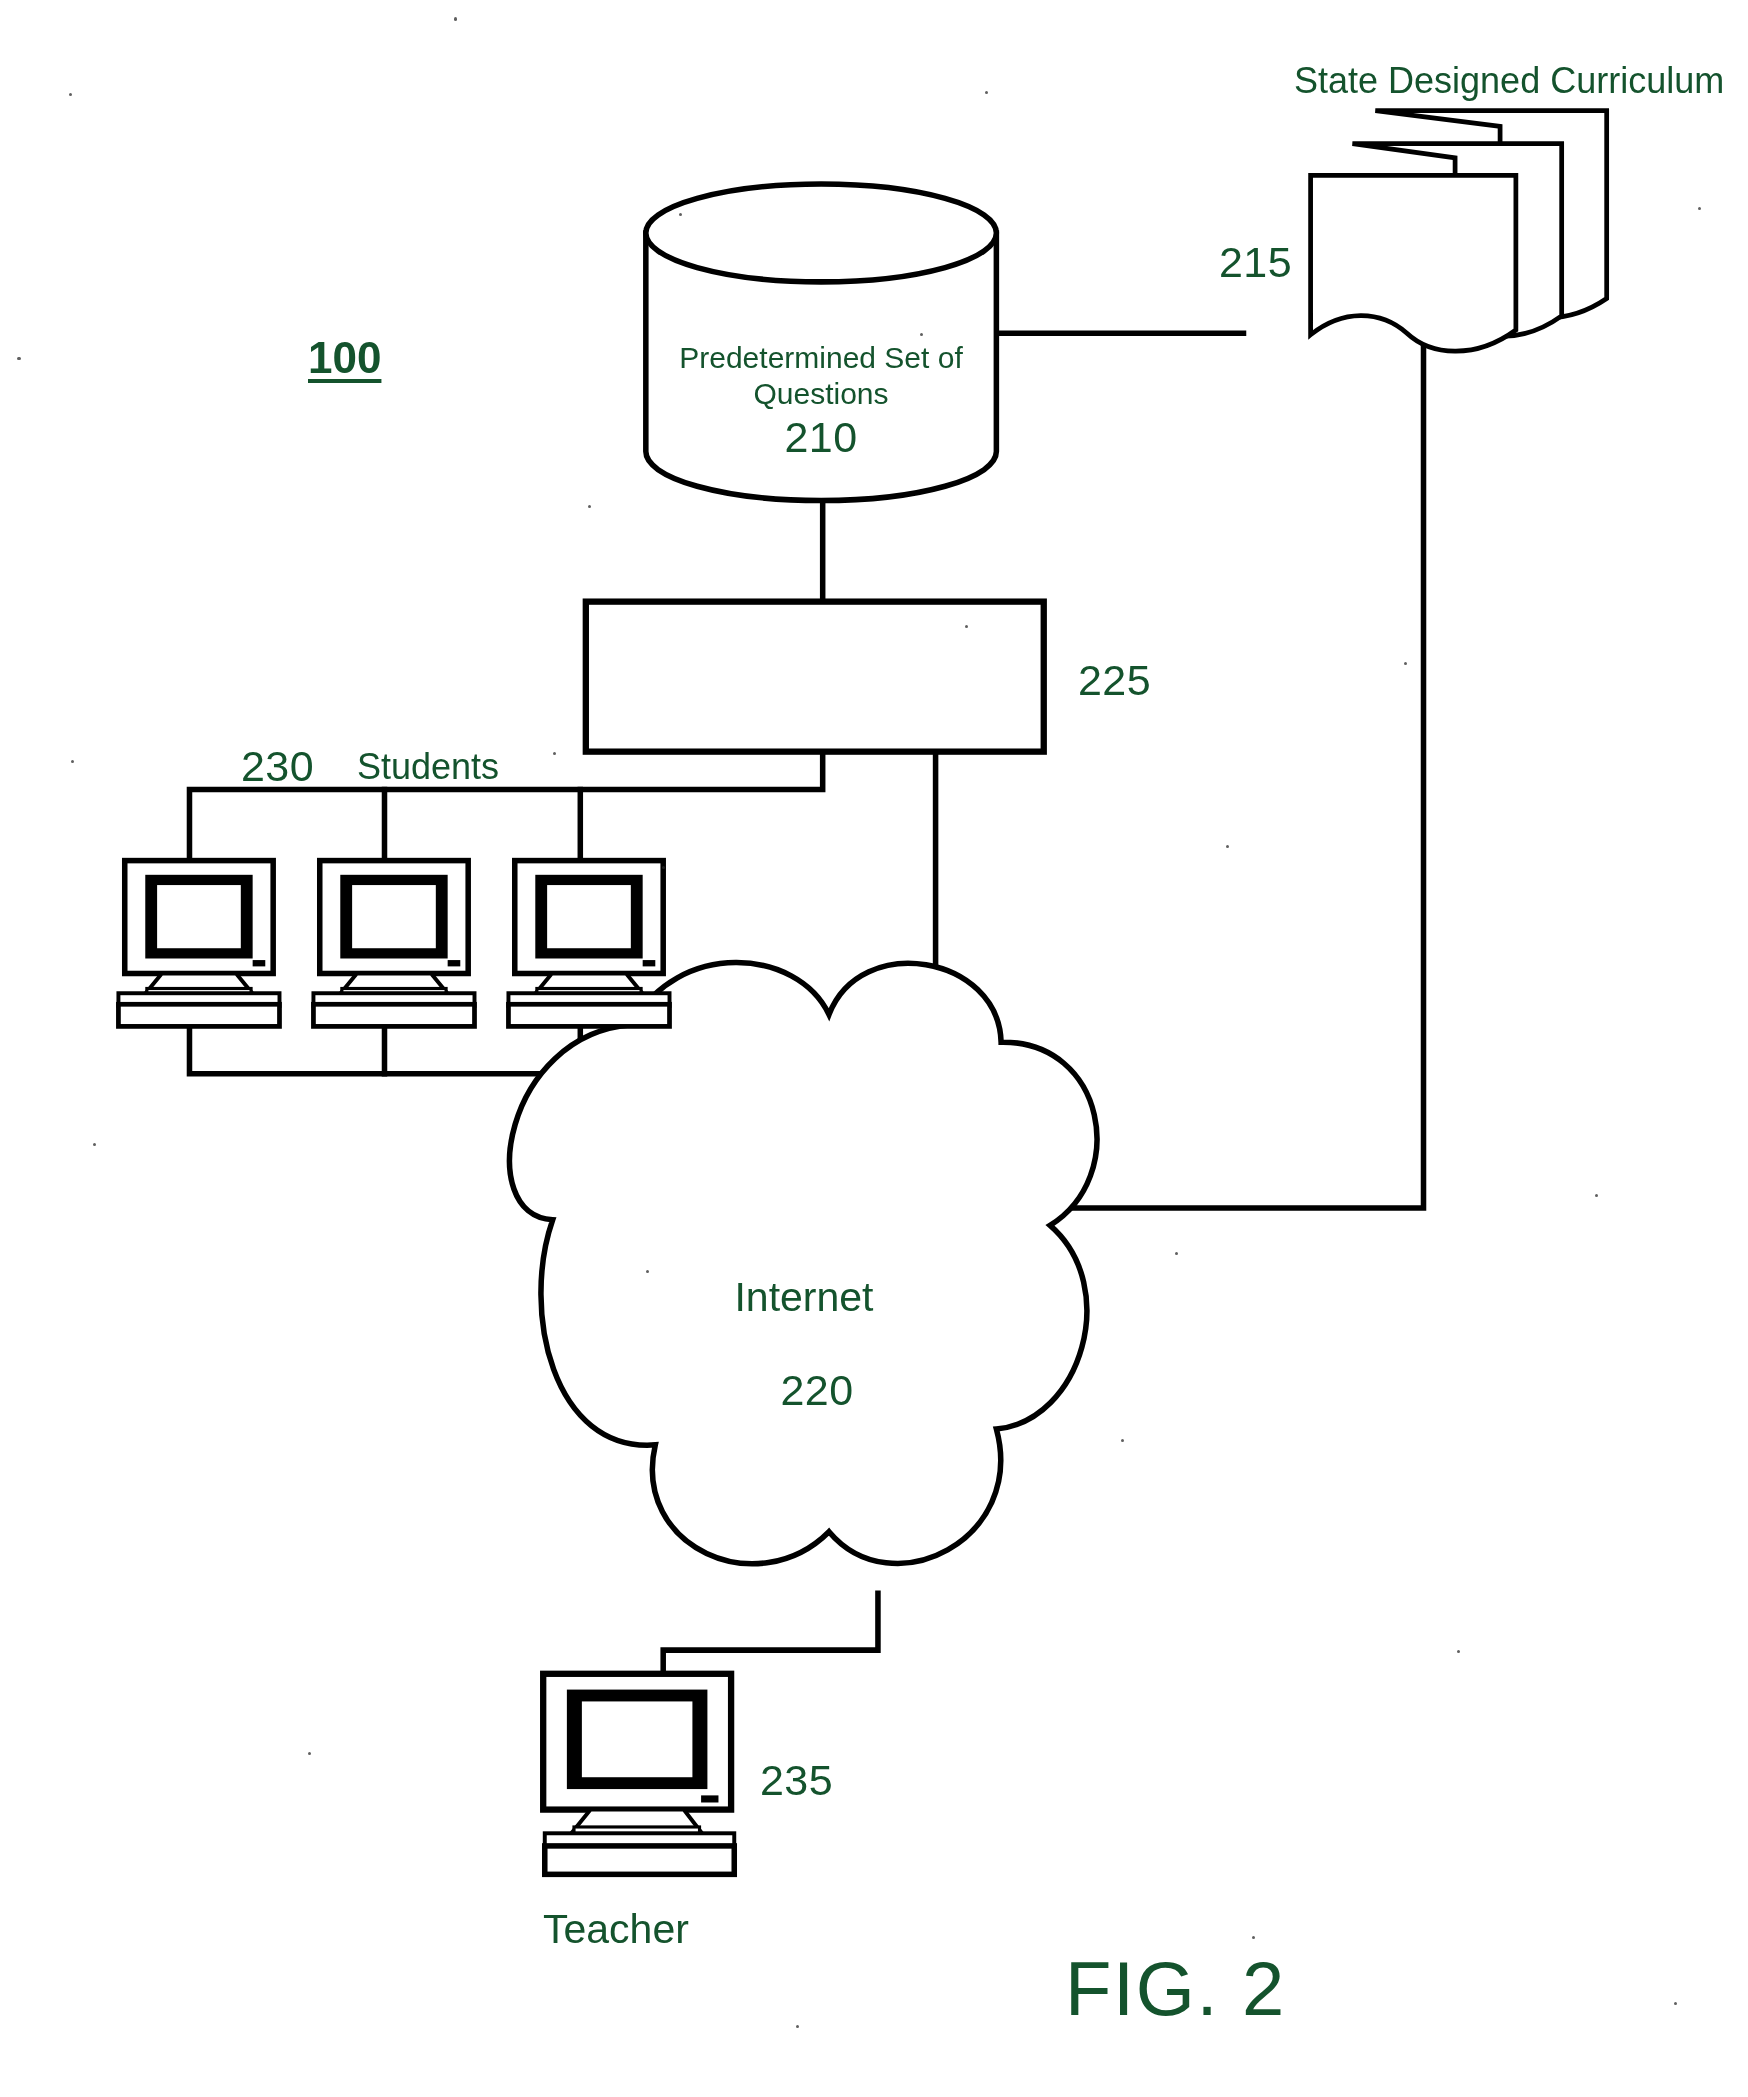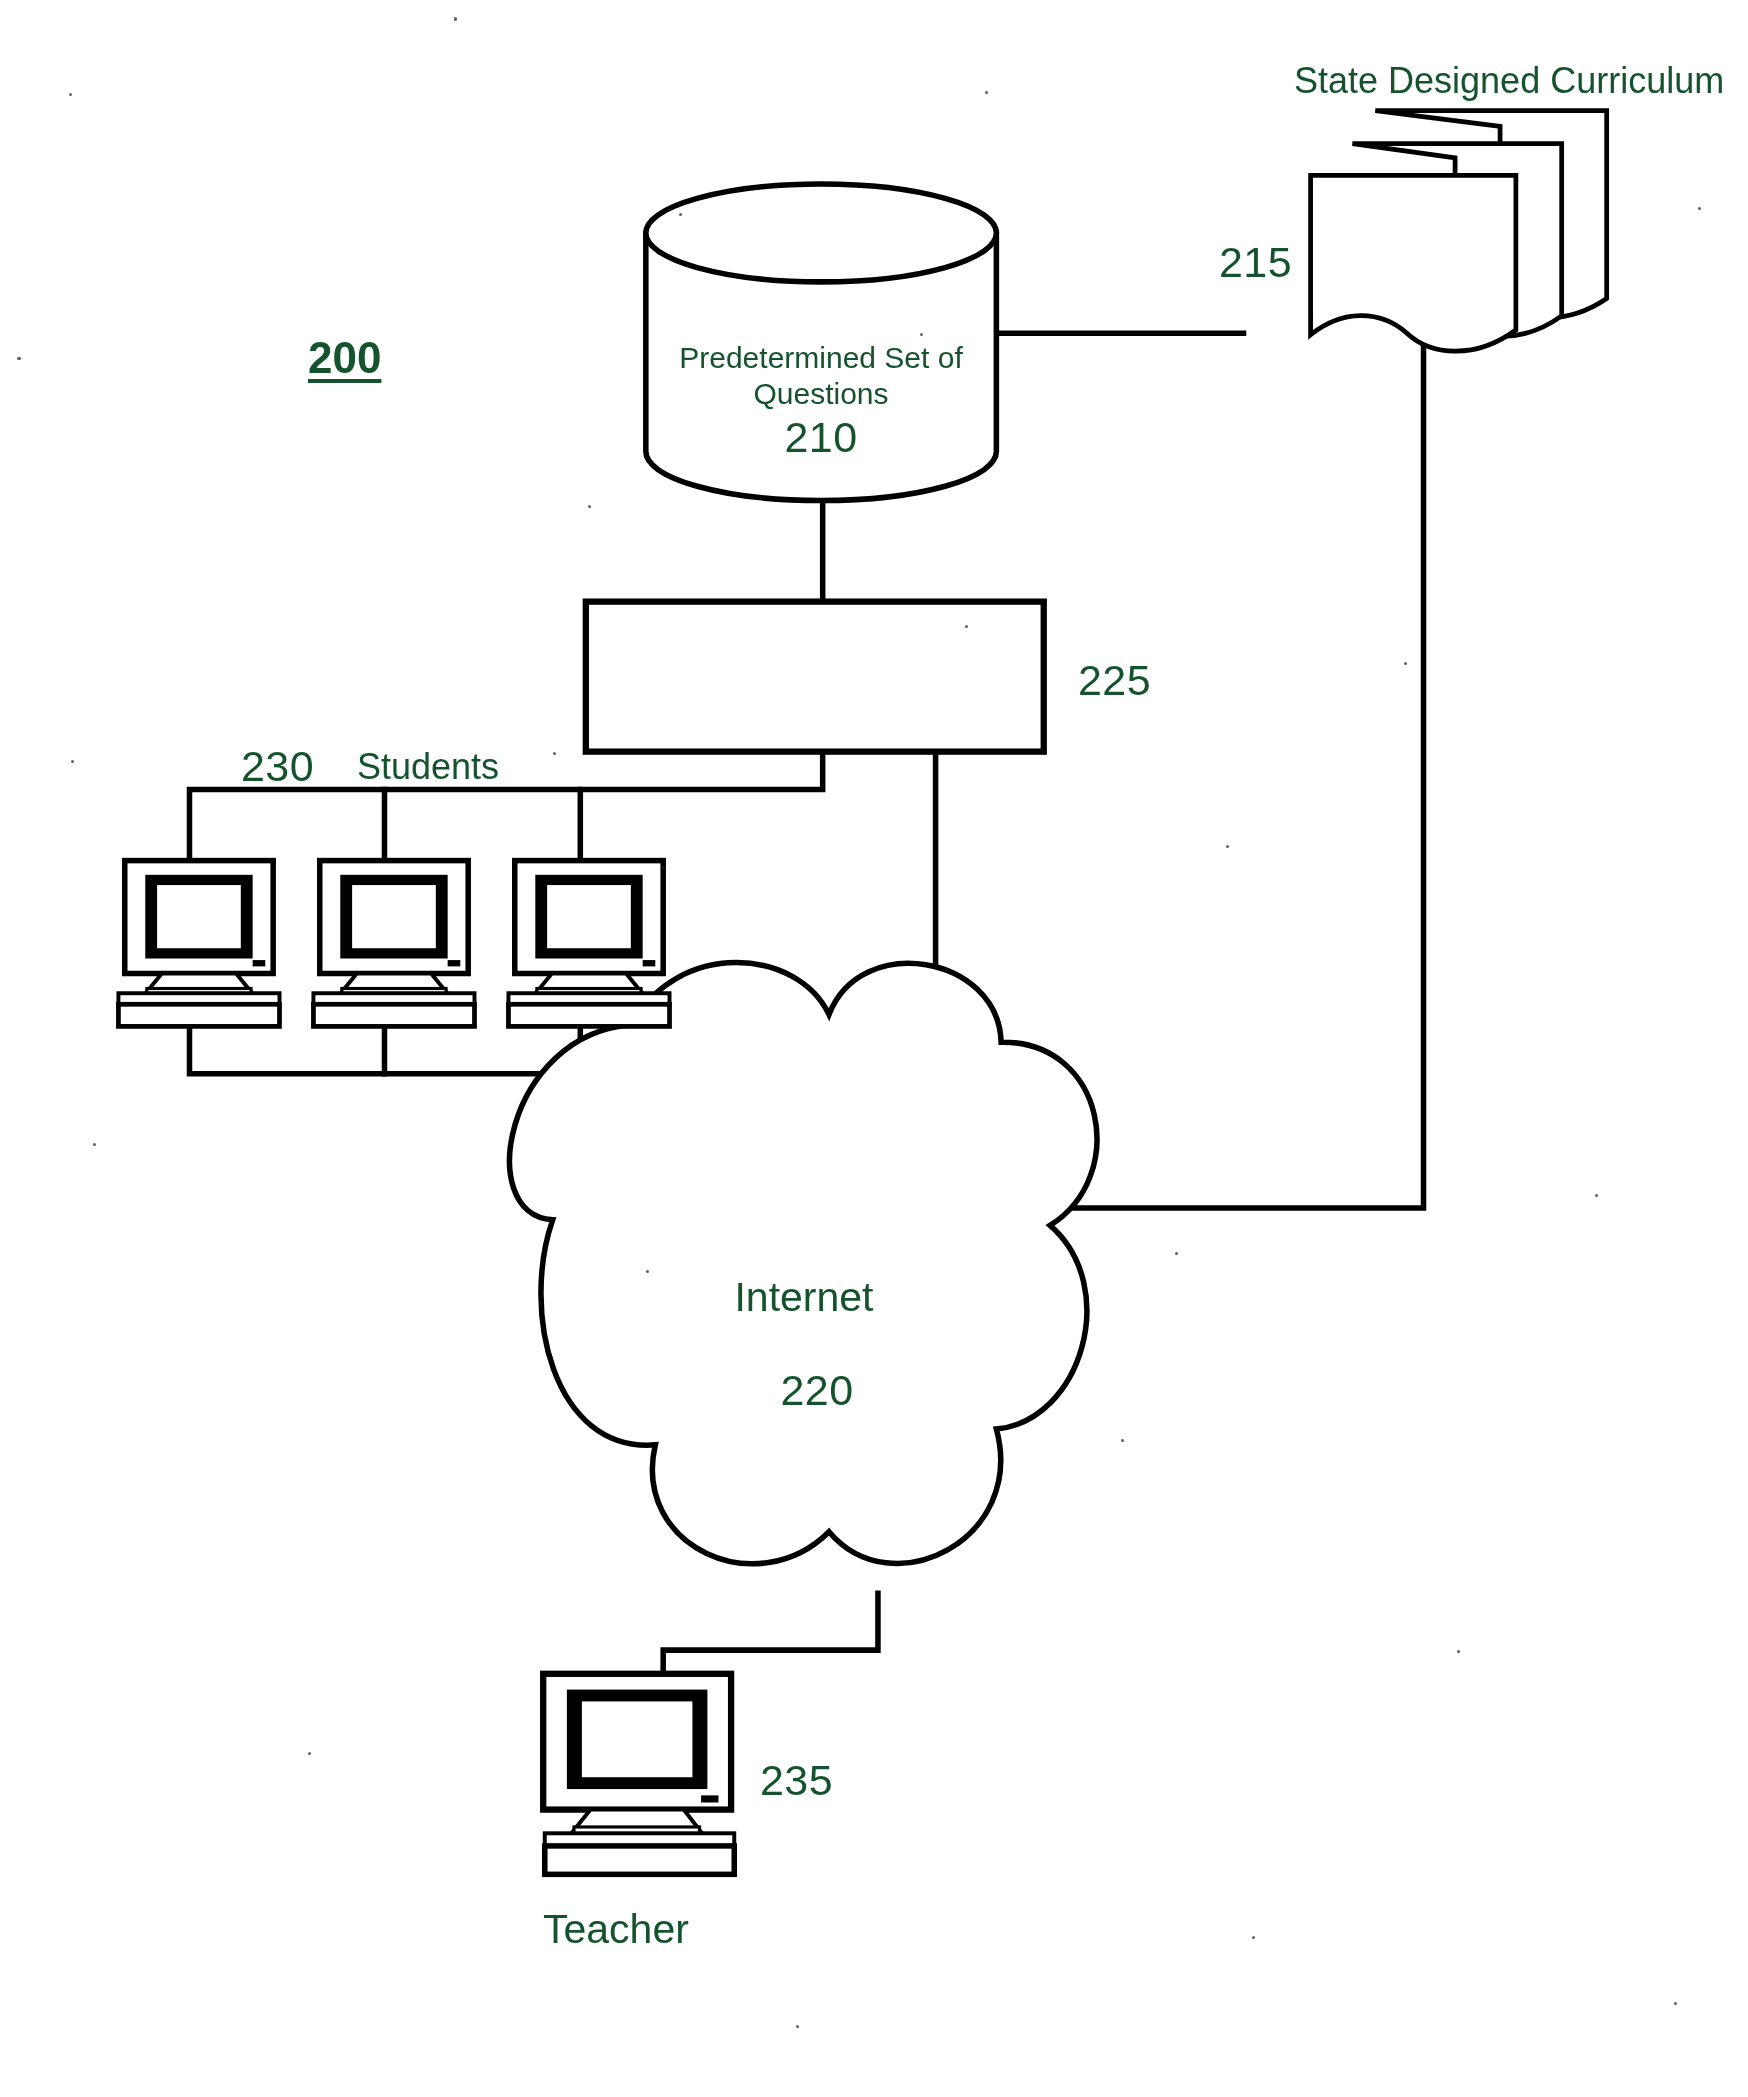--- a/index.html
+++ b/index.html
@@ -168,40 +168,41 @@
       <rect x="737" y="2155" width="140" height="96" fill="#ffffff"></rect>
       <rect x="888" y="2274" width="22" height="9" fill="#000000"></rect>
       <path d="M 748 2292 L 727 2318 L 886 2318 L 866 2292 Z" fill="#ffffff" stroke="#000000" stroke-width="5"></path>
       <rect x="727" y="2314" width="159" height="12" fill="#ffffff" stroke="#000000" stroke-width="4"></rect>
       <rect x="690" y="2322" width="240" height="18" fill="#ffffff" stroke="#000000" stroke-width="5"></rect>
       <rect x="690" y="2338" width="240" height="36" fill="#ffffff" stroke="#000000" stroke-width="7"></rect>
     </g>
 
   </svg>
 
-  <div class="lbl ref-200" style="left:308px; top:332px;">200</div>
+  <div class="lbl ref-200" style="left:308px; top:332px;">100</div>
 
   <div class="lbl txt-node center-x" style="left:821px; top:340px; width:332px;">Predetermined Set of</div>
   <div class="lbl txt-node center-x" style="left:821px; top:376px; width:332px;">Questions</div>
   <div class="lbl num-big center-x" style="left:821px; top:412px; width:205px;">210</div>
 
   <div class="lbl txt-mid" style="left:1294px; top:60px;">State Designed Curriculum</div>
   <div class="lbl num-big" style="left:1219px; top:237px;">215</div>
 
   <div class="lbl num-big" style="left:1078px; top:655px;">225</div>
 
   <div class="lbl num-big" style="left:241px; top:741px;">230</div>
   <div class="lbl txt-mid" style="left:357px; top:746px;">Students</div>
 
   <div class="lbl txt-big center-x" style="left:804px; top:1273px; width:332px;">Internet</div>
   <div class="lbl num-big center-x" style="left:817px; top:1365px; width:205px;">220</div>
 
   <div class="lbl num-big" style="left:760px; top:1755px;">235</div>
   <div class="lbl txt-big" style="left:543px; top:1905px;">Teacher</div>
 
+  <div class="lbl fig-caption" style="left:1065px; top:1944px;">FIG. 2</div>
 
   <div class="speck" style="left:454px; top:17.4px;"></div>
   <div class="speck" style="left:69px; top:93px;"></div>
   <div class="speck" style="left:985px; top:91px;"></div>
   <div class="speck" style="left:679px; top:213px;"></div>
   <div class="speck" style="left:920px; top:333px;"></div>
   <div class="speck" style="left:1698px; top:207px;"></div>
   <div class="speck" style="left:17.4px; top:357px;"></div>
   <div class="speck" style="left:71px; top:760px;"></div>
   <div class="speck" style="left:588px; top:505px;"></div>

